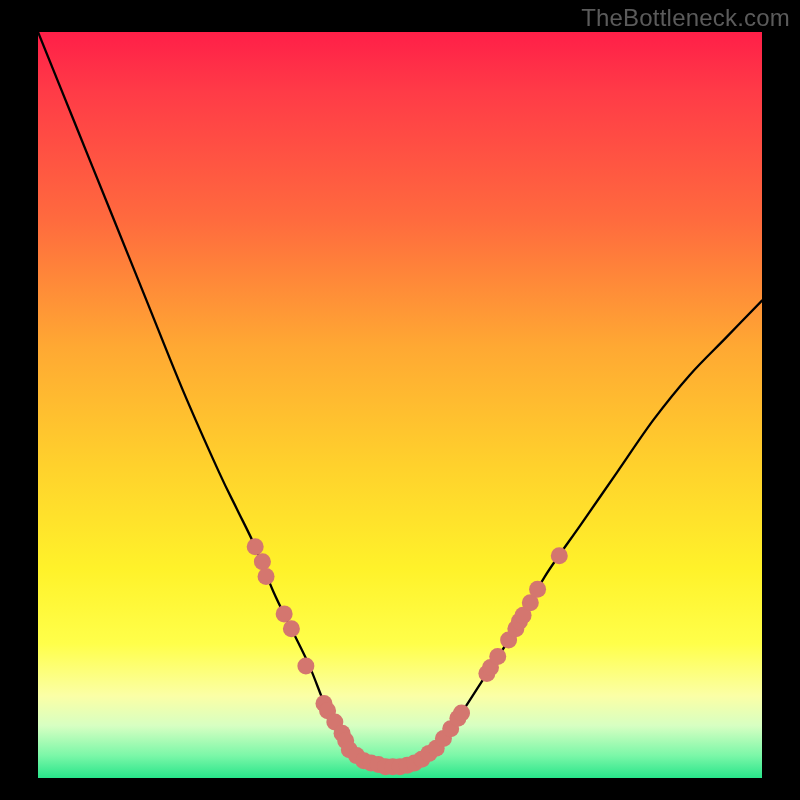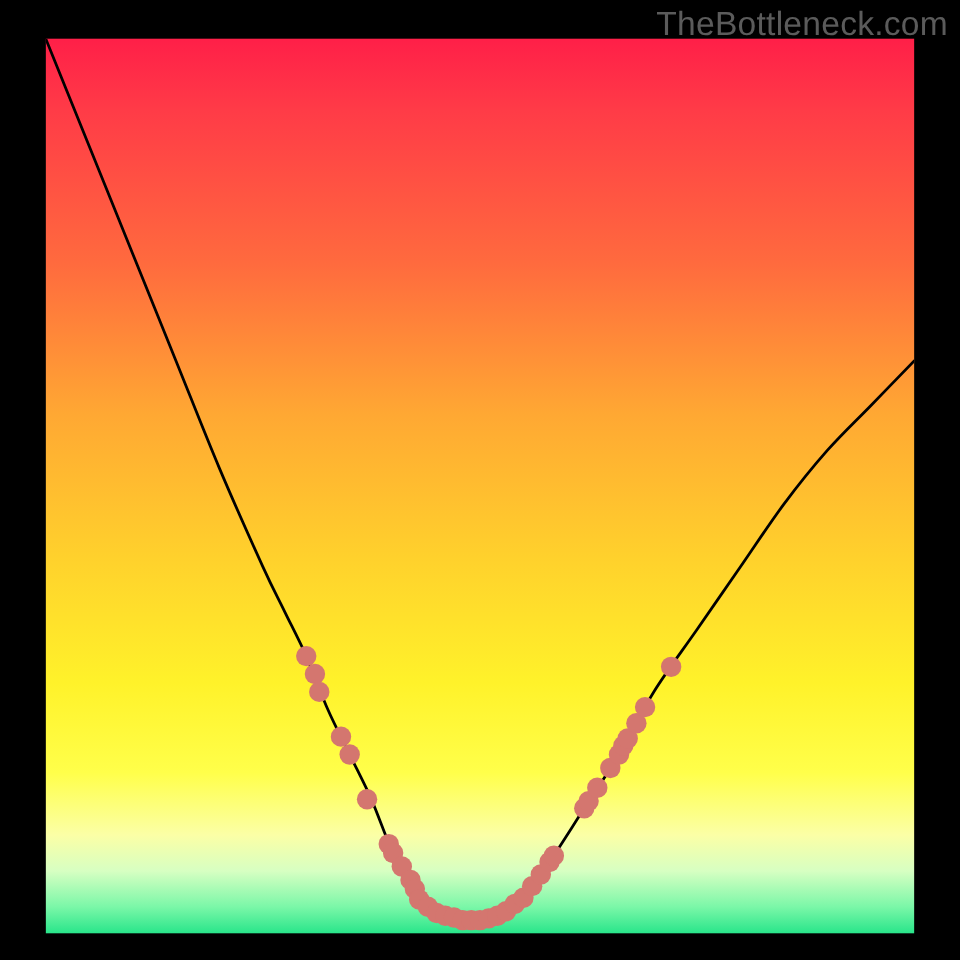--- a/index.html
+++ b/index.html
@@ -15,21 +15,21 @@
     position: relative;
     width: 800px;
     height: 800px;
     background: #000;
   }
   .attribution {
     position: absolute;
     top: 4px;
     right: 10px;
     color: #5b5b5b;
-    font-size: 28px;
+    font-size: 24px;
     font-weight: 400;
     font-family: Arial, Helvetica, sans-serif;
     letter-spacing: 0.2px;
     user-select: none;
   }
   .plot {
     position: absolute;
     left: 38px;
     top: 32px;
     width: 724px;

